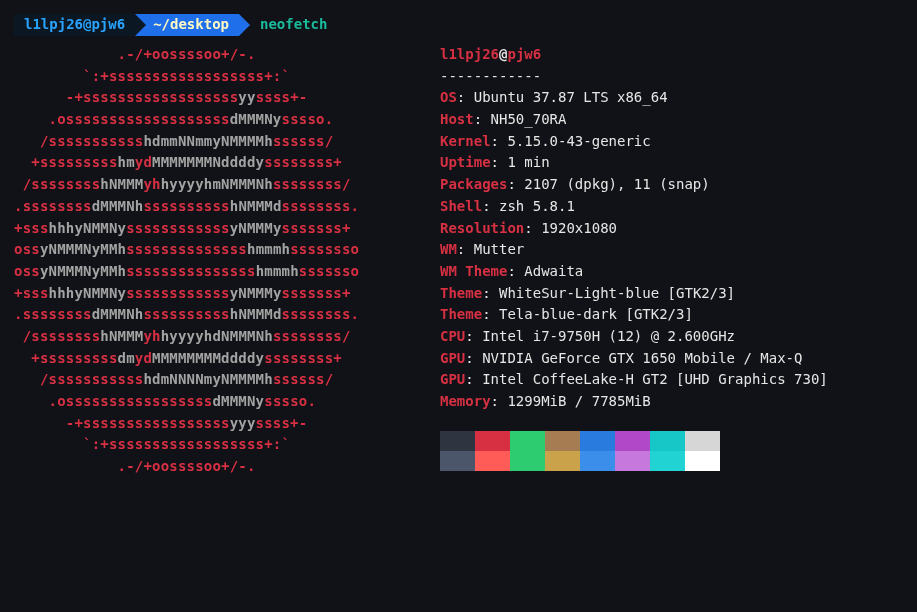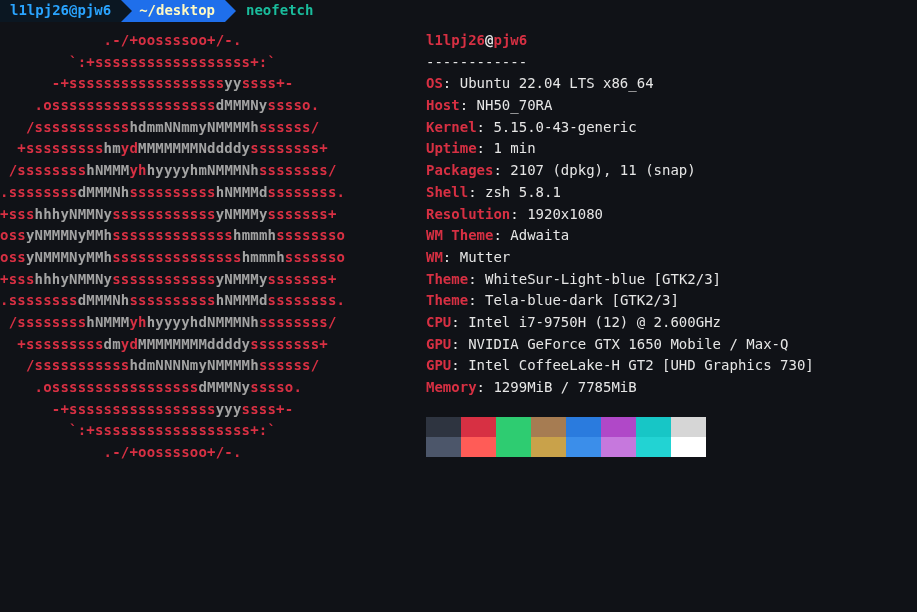--- a/index.html
+++ b/index.html
@@ -8,21 +8,21 @@
     color: #e6e6e6;
     font-family: "Menlo", "Consolas", "DejaVu Sans Mono", monospace;
     font-size: 14px;
     line-height: 1.55;
     width: 917px;
     height: 612px;
     overflow: hidden;
     padding: 0;
   }
   .term {
-    padding: 0;
+    padding: 14px;
   }
   .promptline {
     display: flex;
     align-items: center;
     height: 22px;
     font-weight: bold;
   }
   .seg {
     display: inline-flex;
     align-items: center;
@@ -83,29 +83,29 @@
     <span class="arrow arrow-path"></span>
     <span class="cmd">neofetch</span>
   </div>
 
   <div class="columns">
     <div class="logo" id="logo"><div><span class="r">            .-/+oossssoo+/-.</span></div><div><span class="r">        `:+ssssssssssssssssss+:`</span></div><div><span class="r">      -+ssssssssssssssssss</span><span class="w">yy</span><span class="r">ssss+-</span></div><div><span class="r">    .osssssssssssssssssss</span><span class="w">dMMMNy</span><span class="r">sssso.</span></div><div><span class="r">   /sssssssssss</span><span class="w">hdmmNNmmyNMMMMh</span><span class="r">ssssss/</span></div><div><span class="r">  +sssssssss</span><span class="w">hm</span><span class="r">yd</span><span class="w">MMMMMMMNddddy</span><span class="r">ssssssss+</span></div><div><span class="r"> /ssssssss</span><span class="w">hNMMM</span><span class="r">yh</span><span class="w">hyyyyhmNMMMNh</span><span class="r">ssssssss/</span></div><div><span class="r">.ssssssss</span><span class="w">dMMMNh</span><span class="r">ssssssssss</span><span class="w">hNMMMd</span><span class="r">ssssssss.</span></div><div><span class="r">+sss</span><span class="w">hhhyNMMNy</span><span class="r">ssssssssssss</span><span class="w">yNMMMy</span><span class="r">sssssss+</span></div><div><span class="r">oss</span><span class="w">yNMMMNyMMh</span><span class="r">ssssssssssssss</span><span class="w">hmmmh</span><span class="r">ssssssso</span></div><div><span class="r">oss</span><span class="w">yNMMMNyMMh</span><span class="r">sssssssssssssss</span><span class="w">hmmmh</span><span class="r">sssssso</span></div><div><span class="r">+sss</span><span class="w">hhhyNMMNy</span><span class="r">ssssssssssss</span><span class="w">yNMMMy</span><span class="r">sssssss+</span></div><div><span class="r">.ssssssss</span><span class="w">dMMMNh</span><span class="r">ssssssssss</span><span class="w">hNMMMd</span><span class="r">ssssssss.</span></div><div><span class="r"> /ssssssss</span><span class="w">hNMMM</span><span class="r">yh</span><span class="w">hyyyyhdNMMMNh</span><span class="r">ssssssss/</span></div><div><span class="r">  +sssssssss</span><span class="w">dm</span><span class="r">yd</span><span class="w">MMMMMMMMddddy</span><span class="r">ssssssss+</span></div><div><span class="r">   /sssssssssss</span><span class="w">hdmNNNNmyNMMMMh</span><span class="r">ssssss/</span></div><div><span class="r">    .osssssssssssssssss</span><span class="w">dMMMNy</span><span class="r">sssso.</span></div><div><span class="r">      -+sssssssssssssssss</span><span class="w">yyy</span><span class="r">ssss+-</span></div><div><span class="r">        `:+ssssssssssssssssss+:`</span></div><div><span class="r">            .-/+oossssoo+/-.</span></div></div>
     <div class="info">
       <div class="info-line"><span class="u">l1lpj26</span><span class="at">@</span><span class="h">pjw6</span></div>
       <div class="info-line dash">------------</div>
       <div id="fields">
-          <div class="info-line"><span class="k">OS</span><span class="c">: </span><span class="v">Ubuntu 22.04 LTS x86_64</span></div>
+          <div class="info-line"><span class="k">OS</span><span class="c">: </span><span class="v">Ubuntu 37.87 LTS x86_64</span></div>
           <div class="info-line"><span class="k">Host</span><span class="c">: </span><span class="v">NH50_70RA</span></div>
           <div class="info-line"><span class="k">Kernel</span><span class="c">: </span><span class="v">5.15.0-43-generic</span></div>
           <div class="info-line"><span class="k">Uptime</span><span class="c">: </span><span class="v">1 min</span></div>
           <div class="info-line"><span class="k">Packages</span><span class="c">: </span><span class="v">2107 (dpkg), 11 (snap)</span></div>
           <div class="info-line"><span class="k">Shell</span><span class="c">: </span><span class="v">zsh 5.8.1</span></div>
           <div class="info-line"><span class="k">Resolution</span><span class="c">: </span><span class="v">1920x1080</span></div>
+          <div class="info-line"><span class="k">WM</span><span class="c">: </span><span class="v">Mutter</span></div>
           <div class="info-line"><span class="k">WM Theme</span><span class="c">: </span><span class="v">Adwaita</span></div>
-          <div class="info-line"><span class="k">WM</span><span class="c">: </span><span class="v">Mutter</span></div>
           <div class="info-line"><span class="k">Theme</span><span class="c">: </span><span class="v">WhiteSur-Light-blue [GTK2/3]</span></div>
           <div class="info-line"><span class="k">Theme</span><span class="c">: </span><span class="v">Tela-blue-dark [GTK2/3]</span></div>
           <div class="info-line"><span class="k">CPU</span><span class="c">: </span><span class="v">Intel i7-9750H (12) @ 2.600GHz</span></div>
           <div class="info-line"><span class="k">GPU</span><span class="c">: </span><span class="v">NVIDIA GeForce GTX 1650 Mobile / Max-Q</span></div>
           <div class="info-line"><span class="k">GPU</span><span class="c">: </span><span class="v">Intel CoffeeLake-H GT2 [UHD Graphics 730]</span></div>
           <div class="info-line"><span class="k">Memory</span><span class="c">: </span><span class="v">1299MiB / 7785MiB</span></div>
         </div>
       <div class="swatches" id="swatches">
           <div class="sw" style="background: rgb(46, 52, 64);"></div>
           <div class="sw" style="background: rgb(215, 48, 67);"></div>

